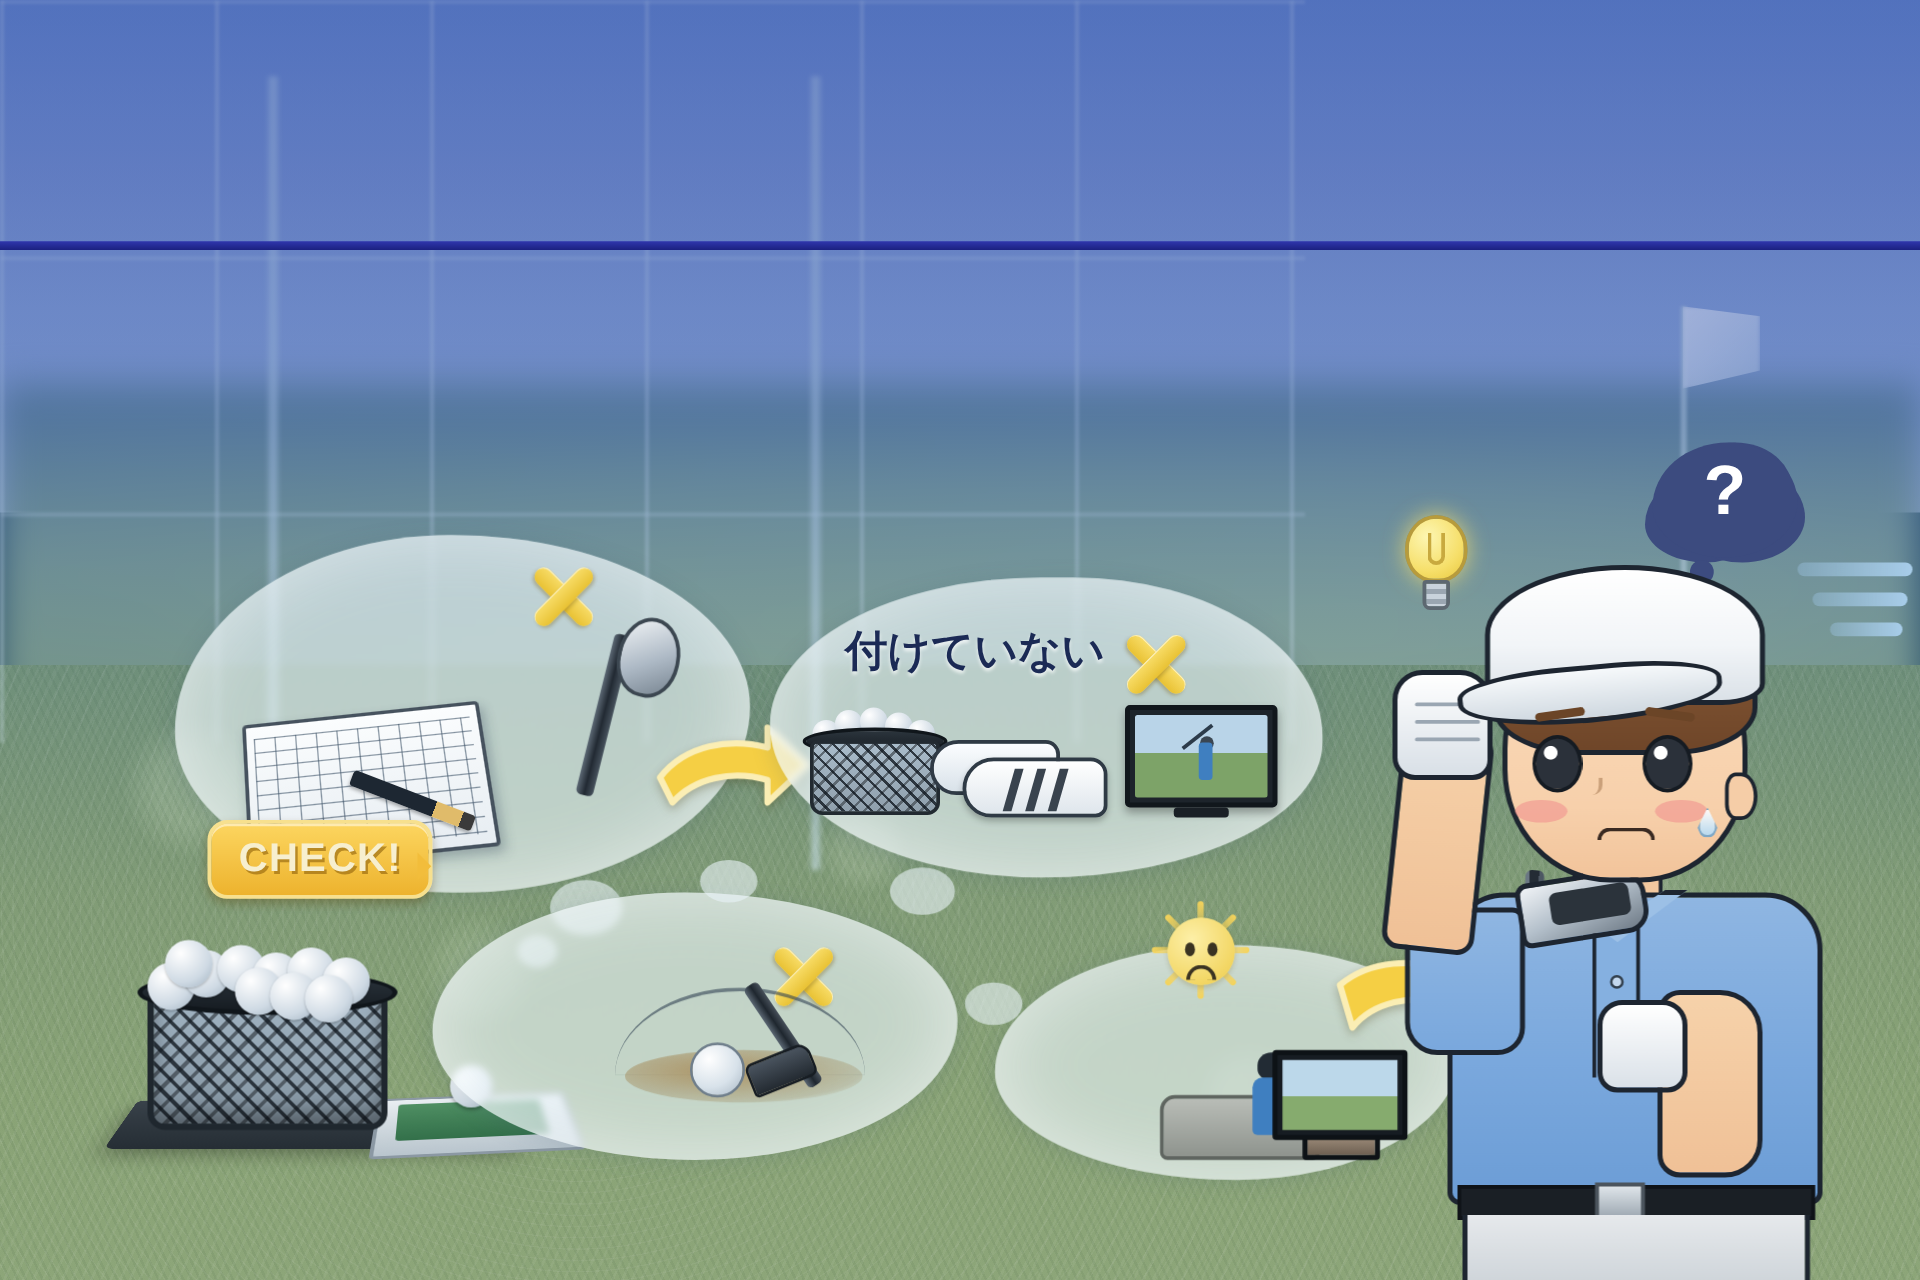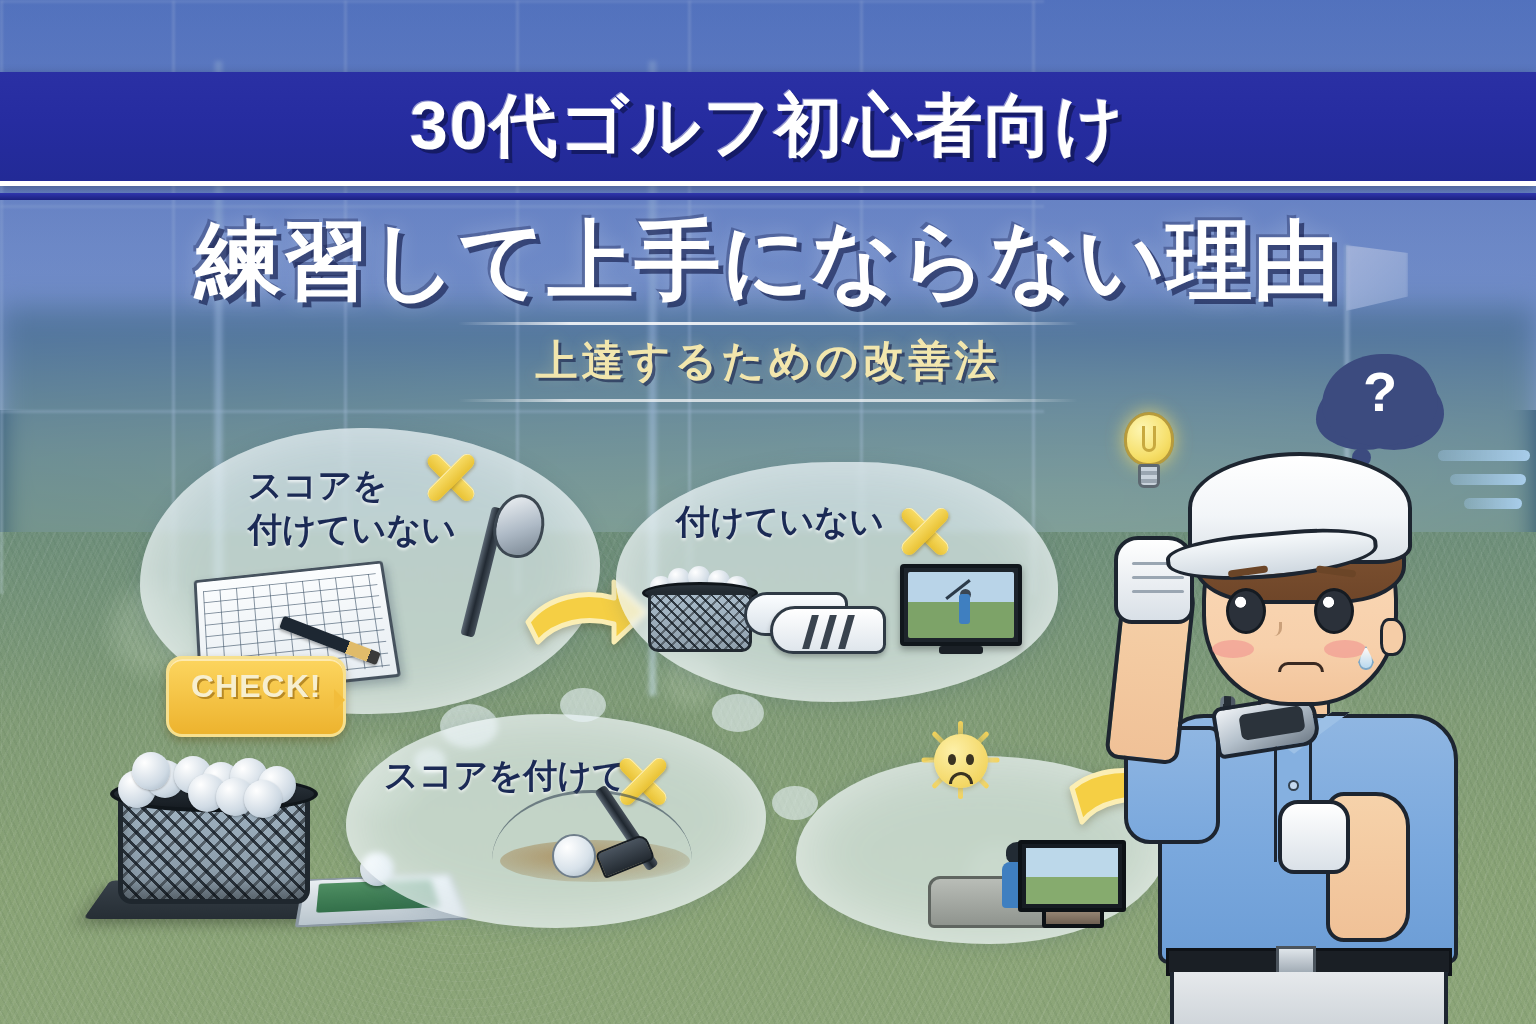--- a/index.html
+++ b/index.html
@@ -147,21 +147,21 @@
     margin:-7.5px 0 0 -30px;border-radius:8px;
     background:linear-gradient(180deg,#f8dd68,#e9c234);
     box-shadow:0 2px 3px rgba(120,95,20,.35), inset 0 1px 0 rgba(255,255,255,.55);
   }
   .xmark i:first-child{transform:rotate(45deg);}
   .xmark i:last-child{transform:rotate(-45deg);}
 
   
   .check-badge{
     position:absolute;
-    padding:9px 22px 29px;border-radius:16px;
+    padding:9px 22px 11px;border-radius:16px;
     background:linear-gradient(180deg,#fcd55f,#edb32e);
     border:3px solid #f7e08e;
     box-shadow:0 4px 8px rgba(90,65,10,.35), inset 0 2px 0 rgba(255,255,255,.5);
     font-size:32px;font-weight:bold;letter-spacing:1px;color:#f7efcf;
     text-shadow:2px 2px 0 rgba(150,105,15,.65);
   }
   .check-badge::after{
     content:"";position:absolute;right:-13px;top:40%;
     border:11px solid transparent;border-left-color:#f2bd3b;
   }
@@ -543,38 +543,27 @@
     <b style="left:58px;top:0px"></b>
       <b style="left:86px;top:6px"></b>
     <b style="left:114px;top:2px"></b>
       <b style="left:142px;top:10px"></b>
     <b style="left:16px;top:-4px"></b>
       <b style="left:72px;top:18px"></b>
     <b style="left:100px;top:22px"></b>
       <b style="left:128px;top:24px"></b>
   </div>
 
-  <div class="banner">
-    <div class="banner-text">30代ゴルフ初心者向け</div>
-  </div>
   <div class="banner-rule"></div>
 
-  <div class="title-wrap">
-    <div class="main-title">練習して上手にならない理由</div>
-    <div class="divider"></div>
-    <div class="sub-title">上達するための改善法</div>
-    <div class="divider2"></div>
-  </div>
 
   <div class="bubble" style="left:140px;top:428px;width:460px;height:286px;">
     <div class="tail" style="left:300px;bottom:-34px;width:58px;height:44px;"></div>
     <div class="tail" style="left:274px;bottom:-60px;width:32px;height:26px;"></div>
   </div>
-  <div class="bubble-label" style="left:248px;top:464px;width:280px;">スコアを
-付けていない</div>
   <div class="xmark" style="left:420px;top:446px;">
       <i></i>
       <i></i>
     </div>
   <div class="scorecard">
       <div class="grid"></div>
     </div>
   <div class="pencil"></div>
   <div class="club1"></div>
   <div class="clubhead1"></div>
@@ -613,21 +602,20 @@
     <div class="screen">
       <div class="head"></div>
       <div class="golfer"></div>
     </div>
     <div class="stand"></div>
   </div>
 
   <div class="bubble" style="left:346px;top:714px;width:420px;height:214px;border-radius:48% 52% 50% 50% / 52% 48% 52% 48%;">
     <div class="tail" style="left:214px;top:-26px;width:46px;height:34px;"></div>
   </div>
-  <div class="bubble-label" style="left:384px;top:754px;">スコアを付けて</div>
   <div class="xmark" style="left:612px;top:750px;">
       <i></i>
       <i></i>
     </div>
   <div class="swingarc"></div>
   <div class="divot"></div>
   <div class="club3"></div>
   <div class="clubhead3"></div>
   <div class="divotball"></div>
 

